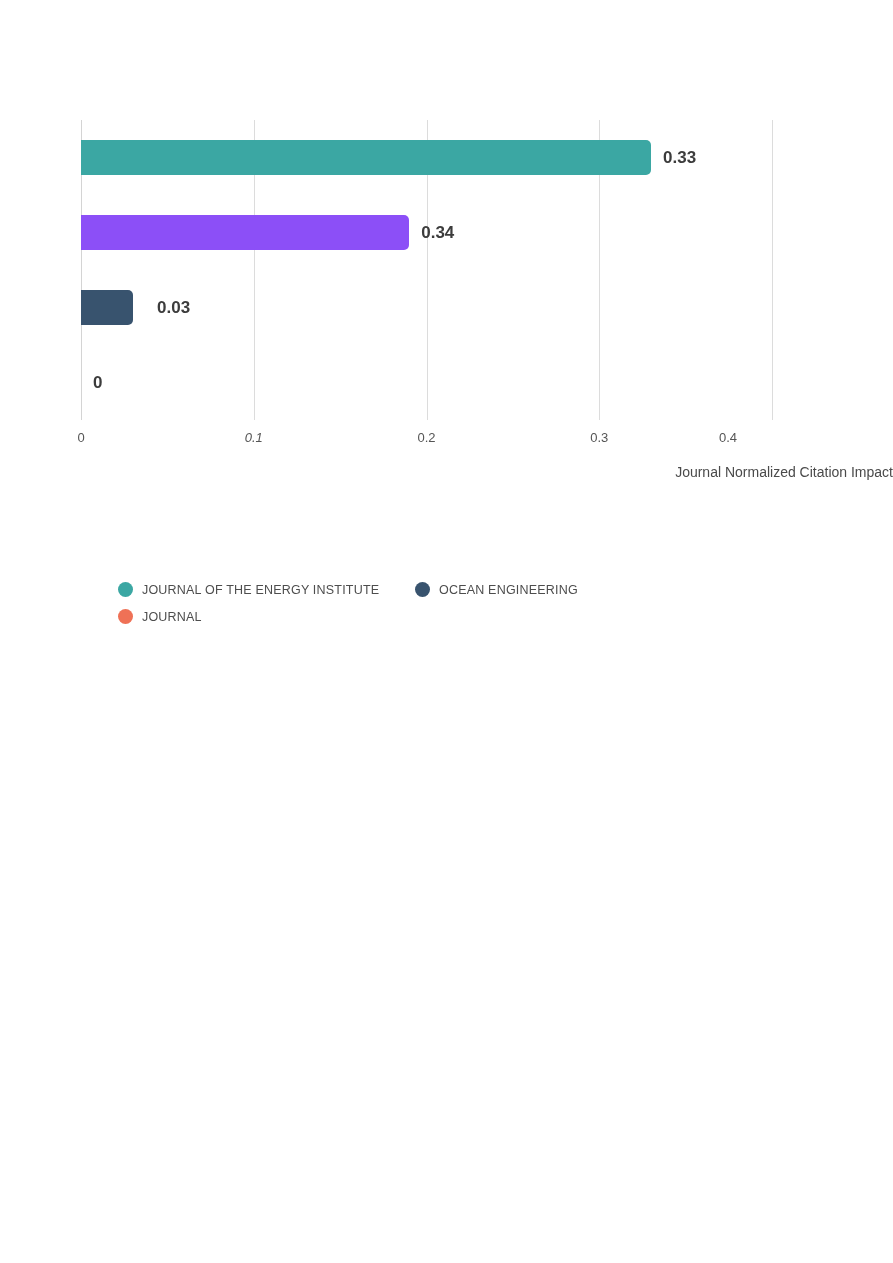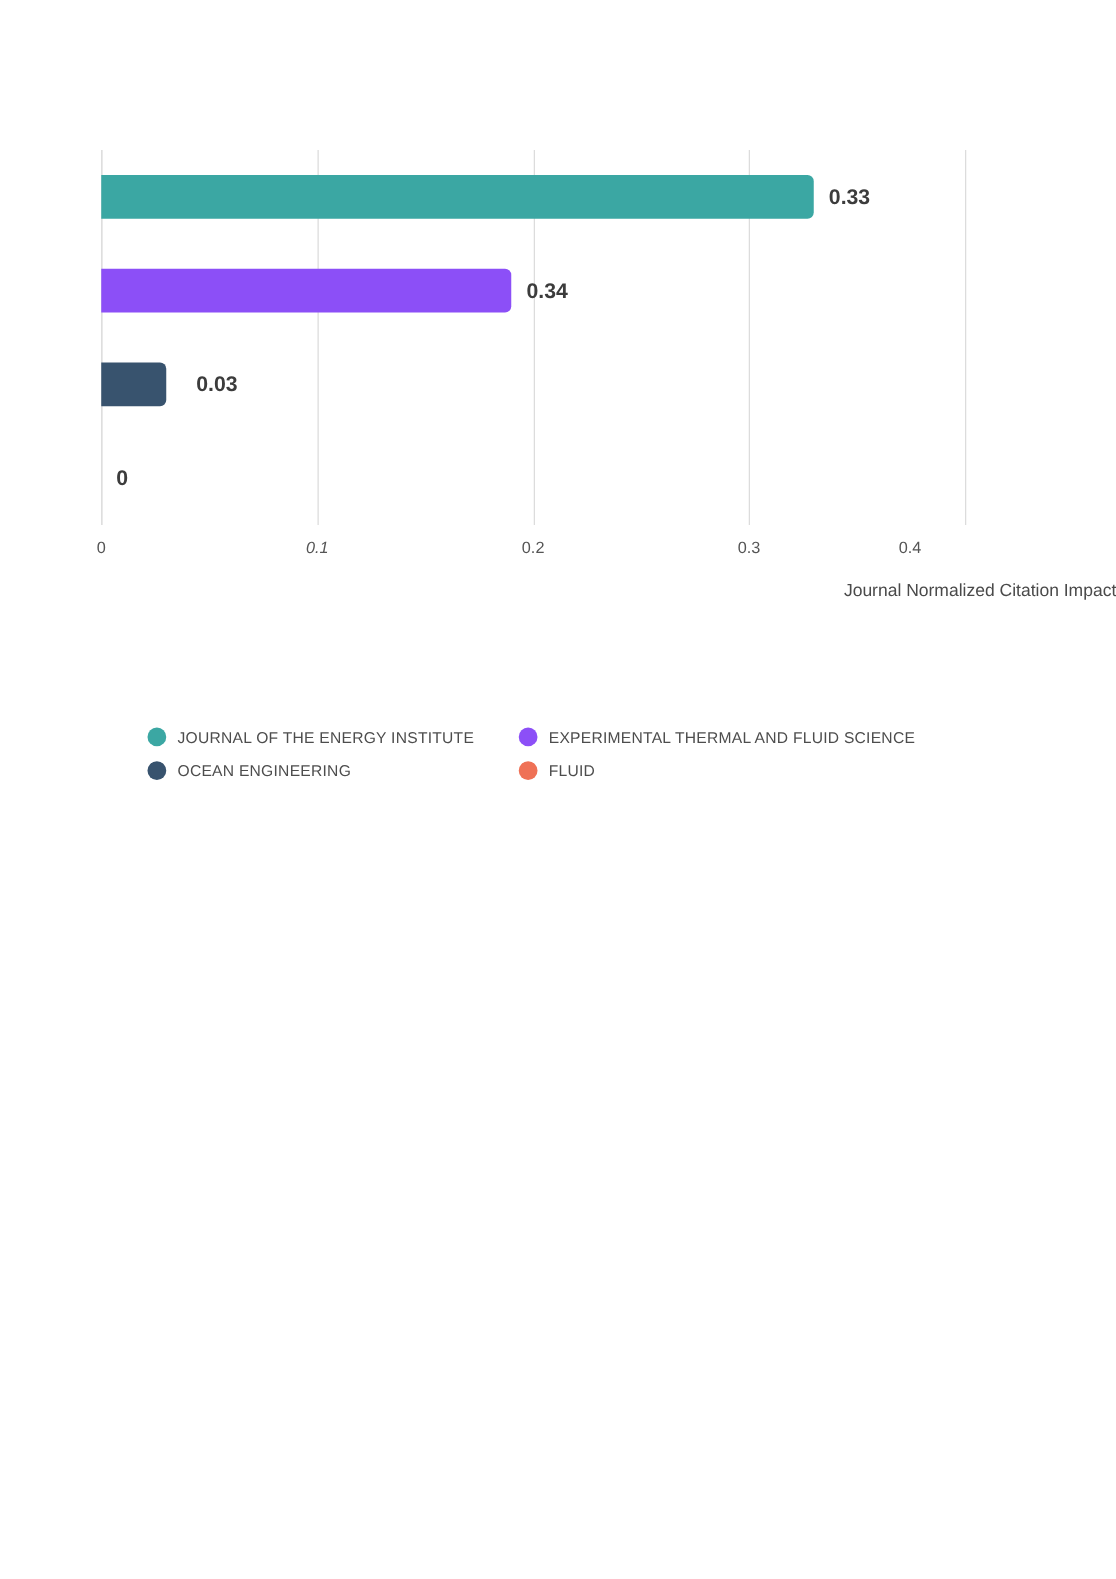--- a/index.html
+++ b/index.html
@@ -175,25 +175,21 @@
       <span>Journal Normalized Citation Impact</span>
     </div>
   </div>
 
   <div class="legend" id="legend">
       <div class="legend-item">
         <span class="legend-swatch" style="background: rgb(59, 167, 163);"></span>
         <span class="legend-text">JOURNAL OF THE ENERGY INSTITUTE</span>
       </div>
       <div class="legend-item">
-        <span class="legend-swatch" style="background: rgb(140, 79, 247);"></span>
-        <span class="legend-text">EXPERIMENTAL THERMAL AND FLUID SCIENCE</span>
-      </div>
-      <div class="legend-item">
         <span class="legend-swatch" style="background: rgb(56, 83, 110);"></span>
         <span class="legend-text">OCEAN ENGINEERING</span>
       </div>
       <div class="legend-item">
         <span class="legend-swatch" style="background: rgb(239, 113, 86);"></span>
-        <span class="legend-text">FLUID</span>
+        <span class="legend-text">JOURNAL</span>
       </div>
     </div>
 </div>
 
 </body></html>

